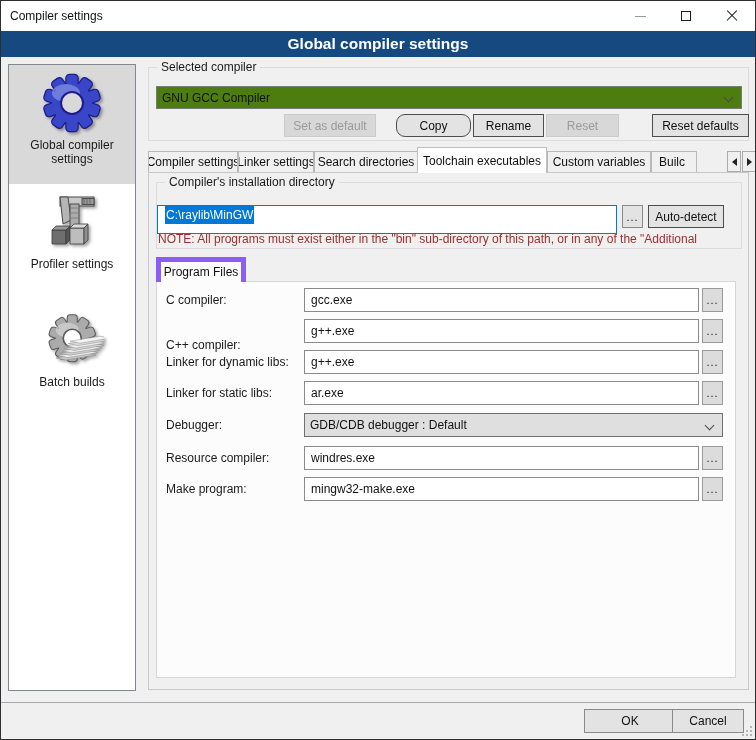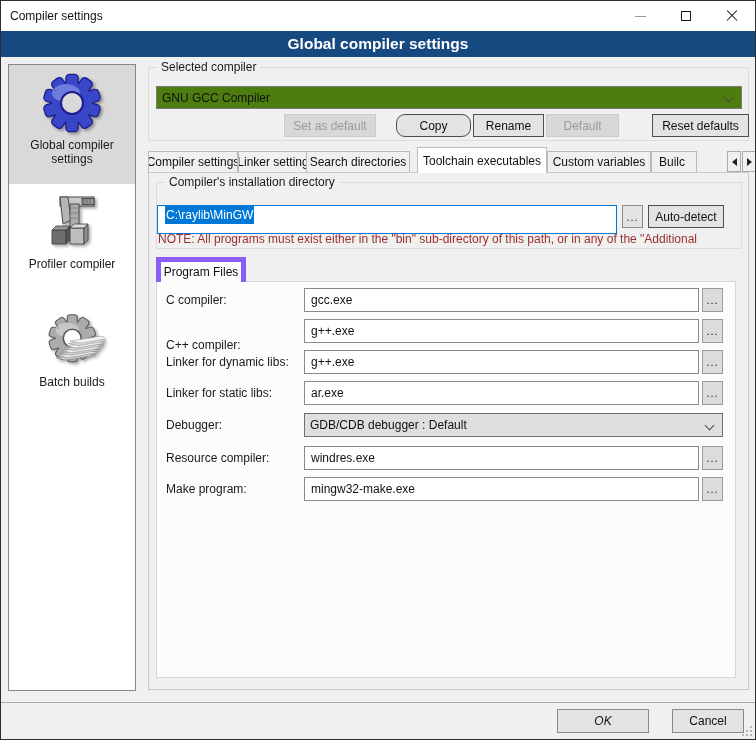--- a/index.html
+++ b/index.html
@@ -166,21 +166,21 @@
         </g>
         <g stroke="#3d3d3d" stroke-width="0.8">
           <polygon points="12,40 26,40 26,54 12,54" fill="#6E6E6E"></polygon>
           <polygon points="12,40 16,36 30,36 26,40" fill="#989898"></polygon>
           <polygon points="26,40 30,36 30,50 26,54" fill="#565656"></polygon>
           <polygon points="30,38 44,38 44,54 30,54" fill="#BDBDBD"></polygon>
           <polygon points="30,38 34,34 48,34 44,38" fill="#DBDBDB"></polygon>
           <polygon points="44,38 48,34 48,50 44,54" fill="#8F8F8F"></polygon>
         </g>
       </svg>
-      <span class="side-label">Profiler compiler</span>
+      <span class="side-label">Profiler settings</span>
     </div>
 
     <div class="side-item" style="top:237px;">
       <svg width="64" height="64" viewBox="0 0 64 64">
         <g transform="translate(6,4) scale(0.82)">
           <g stroke="#5a5a5a" stroke-width="2.5" fill="#5a5a5a">
             <rect x="-5.5" y="-28" width="11" height="13" rx="3" transform="translate(32,32) rotate(0)"></rect>
             <rect x="-5.5" y="-28" width="11" height="13" rx="3" transform="translate(32,32) rotate(36)"></rect>
             <rect x="-5.5" y="-28" width="11" height="13" rx="3" transform="translate(32,32) rotate(72)"></rect>
             <rect x="-5.5" y="-28" width="11" height="13" rx="3" transform="translate(32,32) rotate(108)"></rect>
@@ -226,26 +226,26 @@
   <div class="groupbox" style="left:147px;top:66px;width:601px;height:74px;">
     <span class="gb-label">Selected compiler</span>
   </div>
   <div class="combo" style="left:155px;top:85px;width:586px;">
     <span>GNU GCC Compiler</span>
     <span class="chev"></span>
   </div>
   <button class="btn disabled" style="left:283px;top:113px;width:92px;">Set as default</button>
   <button class="btn strong" style="left:395px;top:113px;width:75px;border-radius:9px;">Copy</button>
   <button class="btn strong" style="left:472px;top:113px;width:71px;">Rename</button>
-  <button class="btn disabled" style="left:545px;top:113px;width:73px;">Default</button>
+  <button class="btn disabled" style="left:545px;top:113px;width:73px;">Reset</button>
   <button class="btn strong" style="left:651px;top:113px;width:97px;">Reset defaults</button>
 
   <div class="tab" style="left:147px;width:90px;">Compiler settings</div>
   <div class="tab" style="left:237px;width:76px;">Linker settings</div>
-  <div class="tab" style="left:305px;width:104px;">Search directories</div>
+  <div class="tab" style="left:313px;width:104px;">Search directories</div>
   <div class="tab active" style="left:416px;width:130px;">Toolchain executables</div>
   <div class="tab" style="left:546px;width:104px;">Custom variables</div>
   <div class="tab" style="left:650px;width:46px;justify-content:flex-start;padding-left:7px;">Builc</div>
   <div class="tab-arrow" style="left:726px;">
       <span class="tri-l"></span>
     </div>
   <div class="tab-arrow" style="left:741px;">
       <span class="tri-r"></span>
     </div>
 
@@ -289,21 +289,21 @@
 
   <div class="f-label" style="top:445px;">Resource compiler:</div>
   <input class="f-input" style="top: 445px;" readonly="" value="windres.exe">
   <button class="btn small f-browse" style="top:445px;">...</button>
 
   <div class="f-label" style="top:476px;">Make program:</div>
   <input class="f-input" style="top: 476px;" readonly="" value="mingw32-make.exe">
   <button class="btn small f-browse" style="top:476px;">...</button>
 
   <div class="divider"></div>
-  <button class="btn" style="left:556px;top:708px;width:92px;height:24px;font-style:italic;">OK</button>
+  <button class="btn" style="left:583px;top:708px;width:92px;height:24px;">OK</button>
   <button class="btn" style="left:671px;top:708px;width:72px;height:24px;">Cancel</button>
   <div class="grip">
     <i style="right:0;bottom:0;position:absolute;"></i>
     <i style="right:4px;bottom:0;position:absolute;"></i>
     <i style="right:0;bottom:4px;position:absolute;"></i>
     <i style="right:8px;bottom:0;position:absolute;"></i>
     <i style="right:0;bottom:8px;position:absolute;"></i>
     <i style="right:4px;bottom:4px;position:absolute;"></i>
   </div>
 

